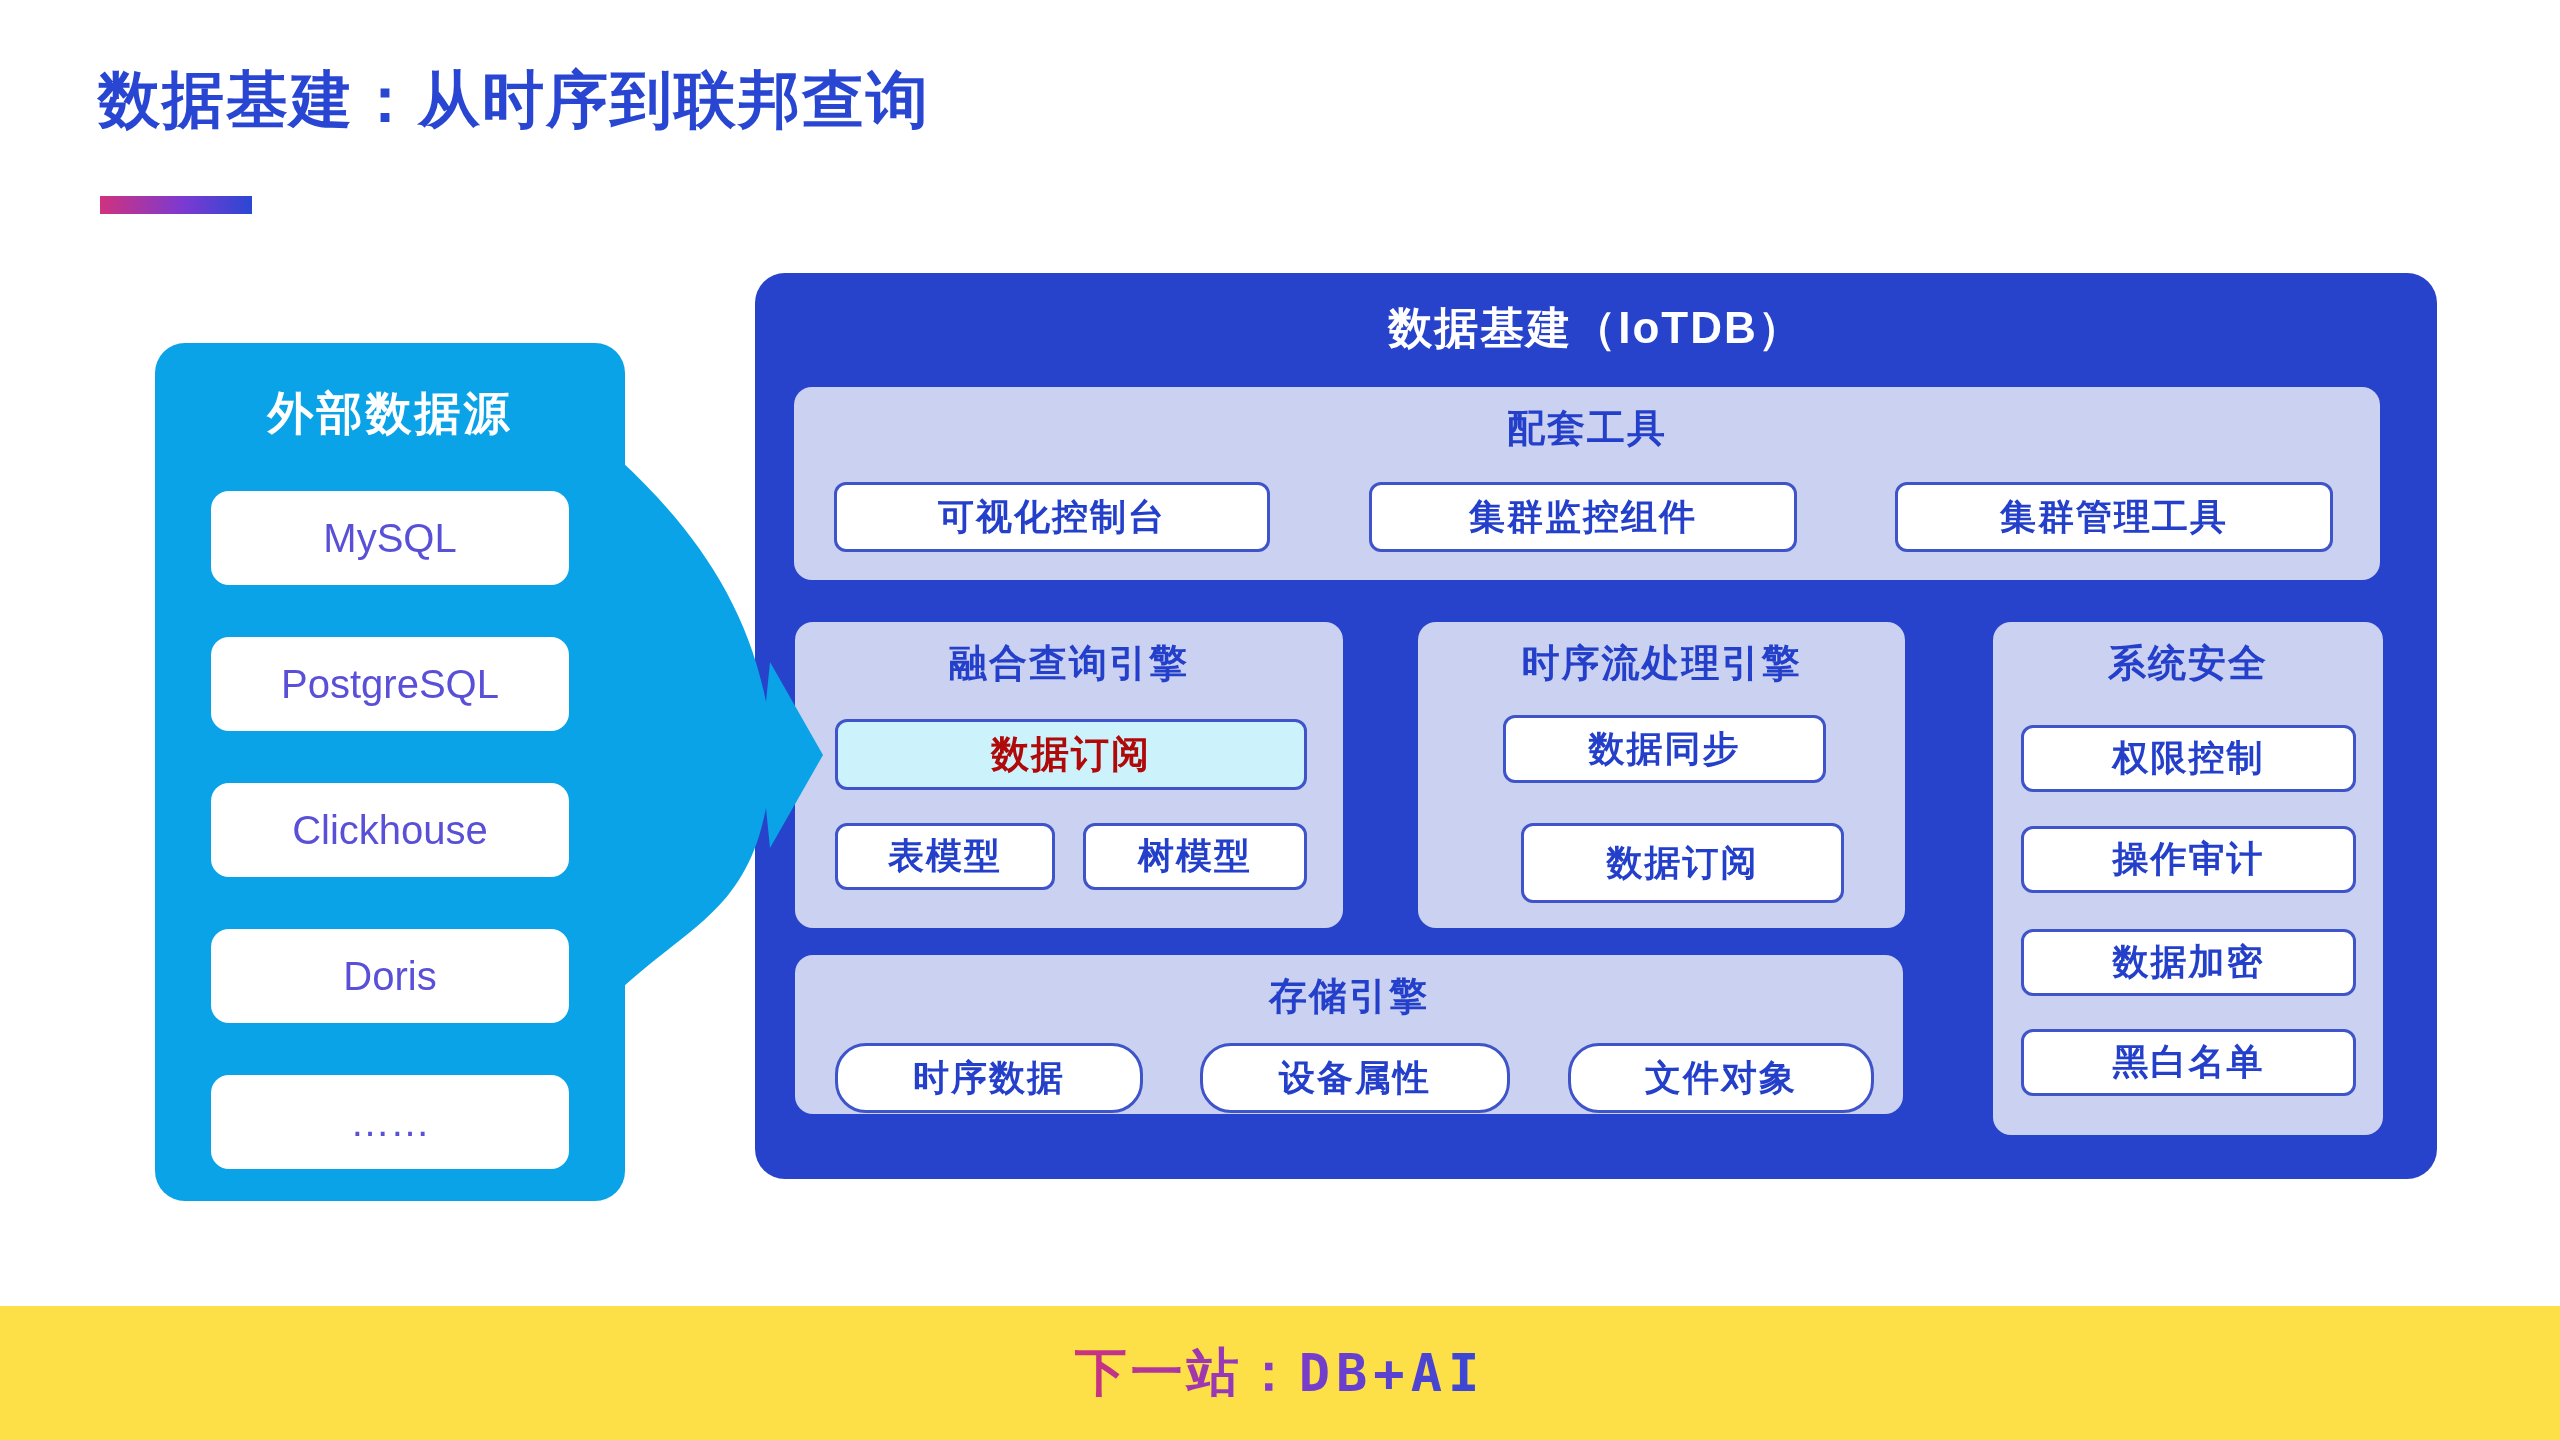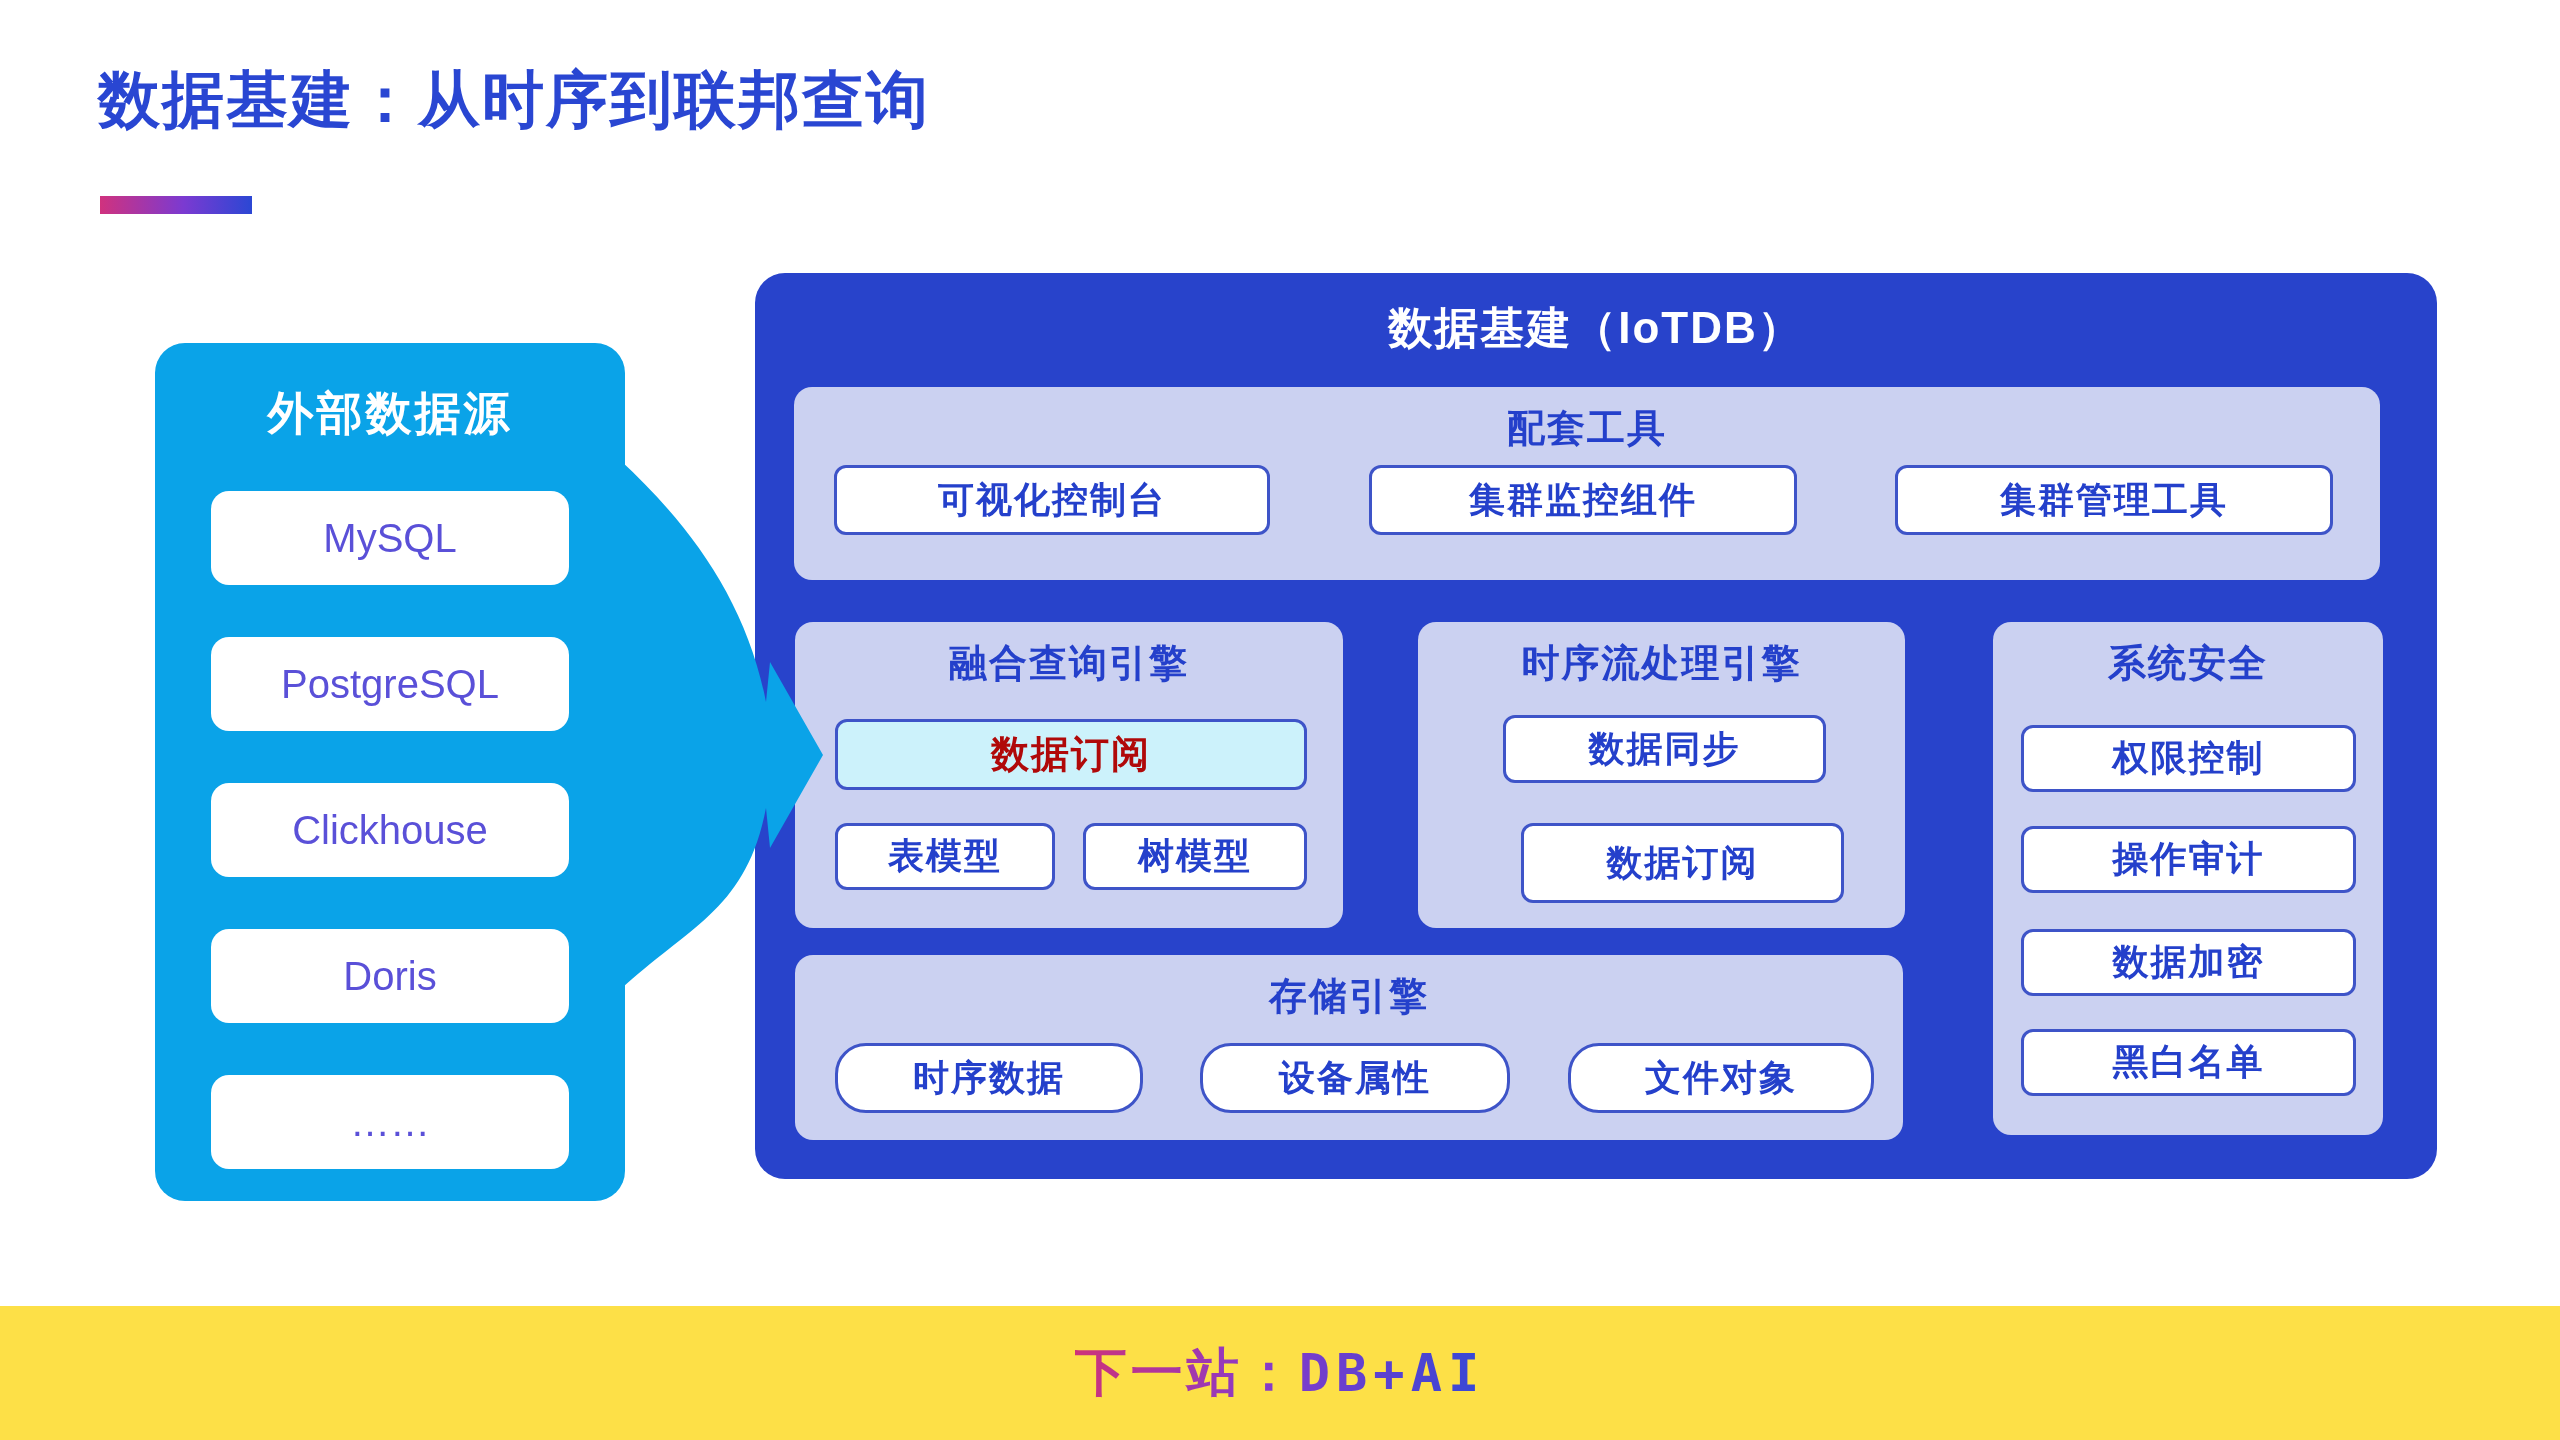--- a/index.html
+++ b/index.html
@@ -62,41 +62,41 @@
     display:flex; align-items:center; justify-content:center;
     color:#2440CB; font-size:36px; font-weight:bold; letter-spacing:2px;
     position:absolute;
   }
   .highlight-box{
     background:#CCF2FB; color:#B00909; font-size:38px;
   }
 
   
   .tools-panel{ left:39px; top:114px; width:1586px; height:193px; }
-  .tool-box{ top:78px; width:436px; height:70px; position:absolute; }
+  .tool-box{ top:95px; width:436px; height:70px; position:absolute; }
   .tool-0{ left:40px; } .tool-1{ left:575px; width:428px; } .tool-2{ left:1101px; width:438px; }
 
   
   .fusion-panel{ left:40px; top:349px; width:548px; height:306px; }
   .fusion-highlight{ left:40px; top:97px; width:472px; height:71px; }
   .model-0{ left:40px; top:201px; width:220px; height:67px; }
   .model-1{ left:288px; top:201px; width:224px; height:67px; }
 
   
   .stream-panel{ left:663px; top:349px; width:487px; height:306px; }
   .stream-0{ left:85px; top:93px; width:323px; height:68px; }
   .stream-1{ left:103px; top:201px; width:323px; height:80px; }
 
   
   .security-panel{ left:1238px; top:349px; width:390px; height:513px; }
   .sec-box{ left:28px; width:335px; height:67px; }
   .sec-0{ top:103px; } .sec-1{ top:204px; } .sec-2{ top:307px; } .sec-3{ top:407px; }
 
   
-  .storage-panel{ left:40px; top:682px; width:1108px; height:185px; }
+  .storage-panel{ left:40px; top:682px; width:1108px; height:159px; }
   .sto-box{ top:88px; height:70px;border-radius:31px; }
   .sto-0{ left:40px; width:308px; } .sto-1{ left:405px; width:310px; } .sto-2{ left:773px; width:306px; }
 
   
   .footer-bar{
     position:absolute; left:0; top:1306px; width:2560px; height:134px;
     background:#fde047; display:flex; align-items:center; justify-content:center;
   }
   .footer-text{
     font-size:52px; font-weight:bold; letter-spacing:4px; color:#8A3AC8;

